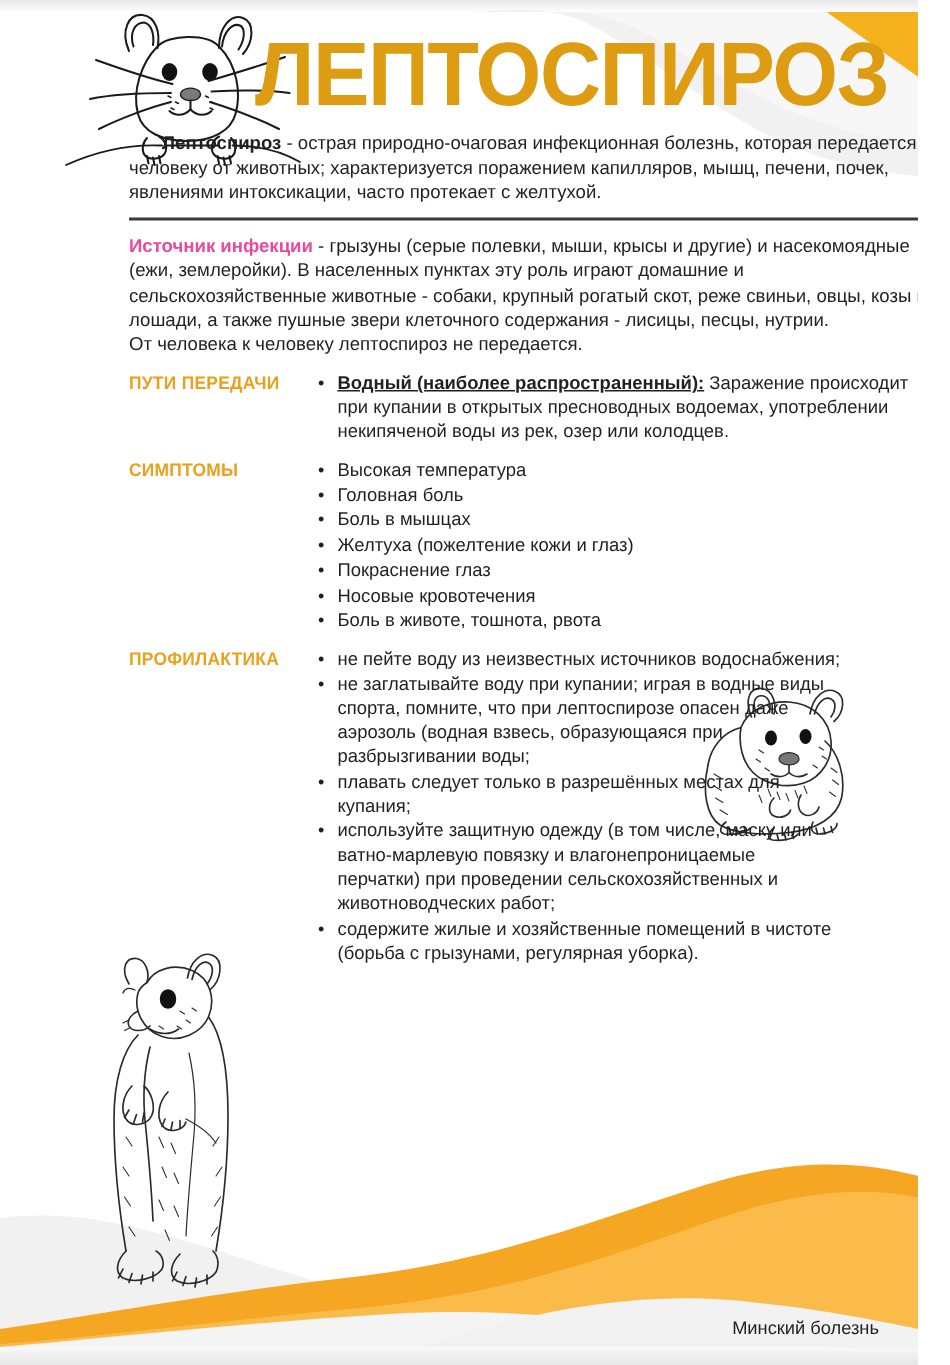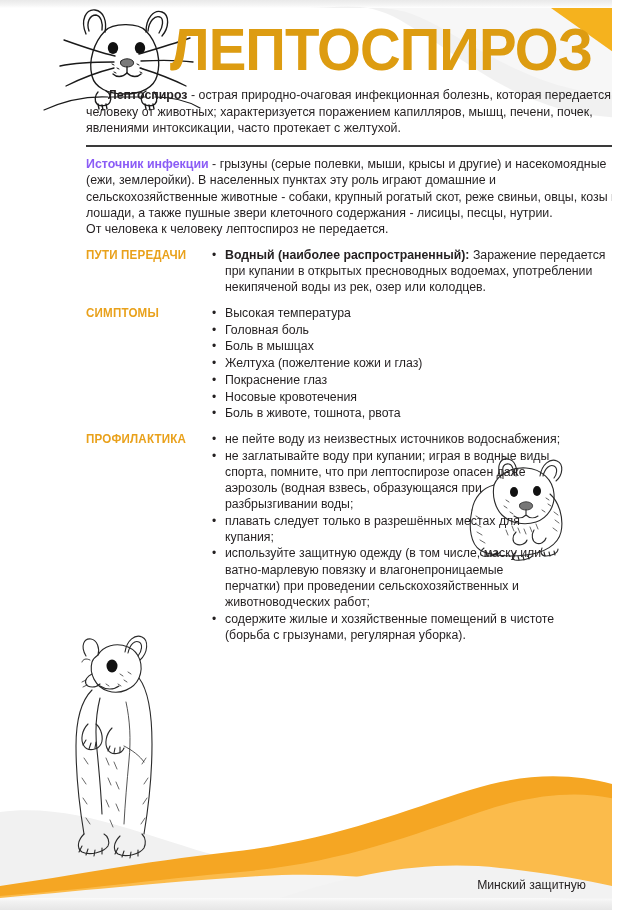--- a/index.html
+++ b/index.html
@@ -93,21 +93,21 @@
     border: 0;
     border-top: 2px solid #3a3a3a;
   }
 
   .source {
     margin: 9px 42px 0 58px;
     font-size: 12.4px;
     line-height: 16.4px;
   }
   .source .kw {
-    color: #8b5cf6;
+    color: #ec4899;
     font-weight: bold;
   }
 
   
   .section {
     display: flex;
     margin: 0 4px 0 58px;
     padding-top: 9px;
   }
   .section .label {
@@ -140,21 +140,21 @@
   ul.bullets > li::before {
     content: "\2022";
     position: absolute;
     left: -13px;
     top: 0;
     font-size: 12px;
     line-height: 16.3px;
     color: #231f20;
   }
   ul.bullets.tight > li { margin-bottom: 0.5px; }
-  li .b { font-weight: bold; }
+  li .b { font-weight: bold; text-decoration: underline; }
   li.justify { text-align: justify; }
 
   
   .section-routes .body { padding-right: 44px; }
   .section-symptoms .body { padding-right: 180px; }
   .section-prevention .body { padding-right: 96px; }
   .section-prevention li { margin-bottom: 1px; }
 
   
   .hamster-art {
@@ -250,21 +250,21 @@
     <p class="intro"><span class="intro-indent"></span><span class="lead-in">Лептоспироз</span><span> - острая природно-очаговая инфекционная болезнь, которая передается человеку от животных; характеризуется поражением капилляров, мышц, печени, почек, явлениями интоксикации, часто протекает с желтухой.</span></p>
 
     <hr class="rule">
 
     <p class="source"><span class="kw">Источник инфекции</span><span> - грызуны (серые полевки, мыши, крысы и другие) и насекомоядные (ежи, землеройки). В населенных пунктах эту роль играют домашние и сельскохозяйственные животные - собаки, крупный рогатый скот, реже свиньи, овцы, козы и лошади, а также пушные звери клеточного содержания - лисицы, песцы, нутрии.</span><br><span>От человека к человеку лептоспироз не передается.</span></p>
 
     <div class="section section-routes">
       <div class="label">ПУТИ ПЕРЕДАЧИ</div>
       <div class="body">
         <ul class="bullets">
-          <li><span class="b">Водный (наиболее распространенный):</span><span> Заражение передается при купании в открытых пресноводных водоемах, употреблении некипяченой воды из рек, озер или колодцев.</span></li>
+          <li><span class="b">Водный (наиболее распространенный):</span><span> Заражение происходит при купании в открытых пресноводных водоемах, употреблении некипяченой воды из рек, озер или колодцев.</span></li>
         </ul>
       </div>
     </div>
 
     <div class="section section-symptoms">
       <div class="label">СИМПТОМЫ</div>
       <div class="body">
         <ul class="bullets tight">
           <li>Высокая температура</li>
           <li>Головная боль</li>
@@ -378,16 +378,16 @@
 
     <path d="M0,886 C70,876 140,862 230,852 C330,841 400,812 470,790 C540,768 590,776 633,790 L633,898 L0,898 Z" fill="#F5A623"></path>
 
     <path d="M0,896 C80,890 150,880 240,872 C340,863 410,836 480,812 C550,788 598,792 633,804 L633,898 L0,898 Z" fill="#FBBE52" opacity="0.85"></path>
 
     <path d="M0,898 C70,892 160,882 260,876 C360,870 440,886 520,896 C560,900 600,900 633,898 L633,898 L0,898 Z" fill="#f4f4f4"></path>
 
     <path d="M280,898 C360,872 430,860 500,868 C560,874 600,884 633,890 L633,898 Z" fill="#f2f2f2"></path>
   </svg>
 
-  <div class="footer-credit">Минский защитную</div>
+  <div class="footer-credit">Минский болезнь</div>
 
   <div class="strip-bottom"></div>
 </div>
 
 </body></html>

